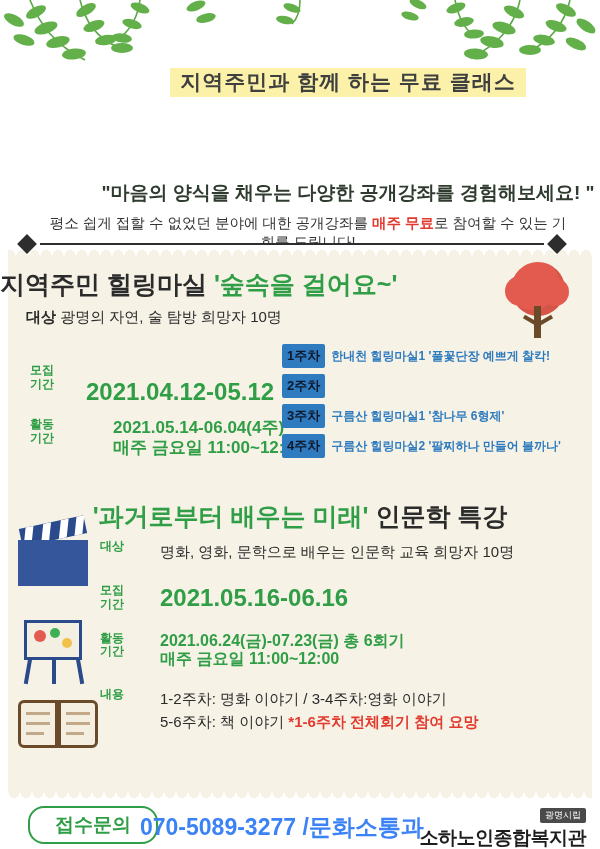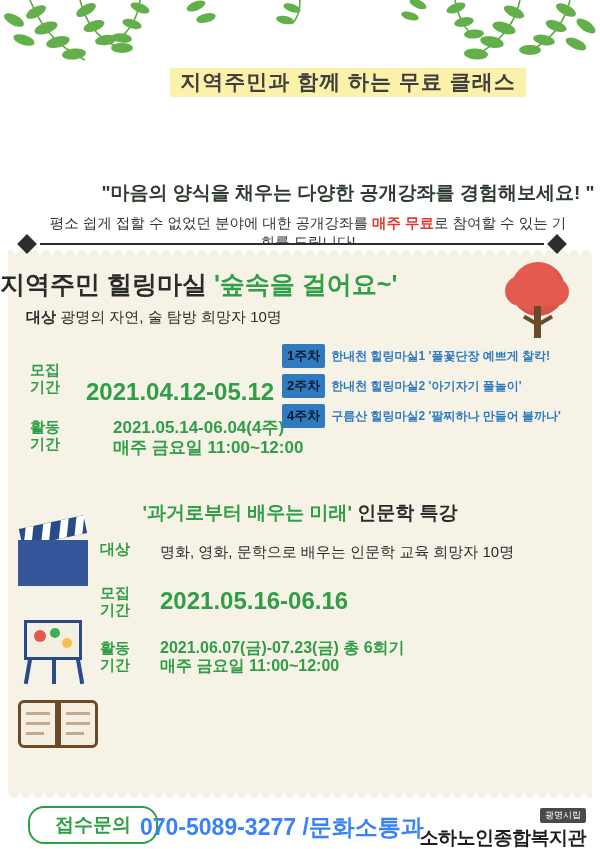--- a/index.html
+++ b/index.html
@@ -99,21 +99,21 @@
   }
   .s1-title .hl { color: #2f9e46; }
 
   .s1-target {
     position: absolute; left: 26px; top: 308px;
     font-size: 15px; color: #2b2b2b;
   }
   .s1-target b { font-weight: bold; }
 
   .lbl-green {
-    color: #2f9e46; font-weight: bold; font-size: 15px;
+    color: #2f9e46; font-weight: bold; font-size: 12px;
     line-height: 1.15;
   }
   .val-green {
     color: #2f9e46; font-weight: bold; font-size: 19px;
     line-height: 1.15;
   }
 
   .s1-reg {
     position: absolute; left: 30px; top: 350px;
     display: flex; align-items: center; gap: 12px;
@@ -164,21 +164,21 @@
     background: #6b4a2a;
   }
   .tree .br {
     position: absolute; background: #6b4a2a; height: 4px;
   }
 
   
   .s2-title {
     position: absolute; left: 0; top: 500px; width: 600px;
     text-align: center;
-    font-size: 19px; font-weight: bold; color: #2b2b2b;
+    font-size: 25px; font-weight: bold; color: #2b2b2b;
     white-space: nowrap;
   }
   .s2-title .hl { color: #2f9e46; }
 
   .s2-rows { position: absolute; left: 100px; top: 540px; width: 480px; }
   .s2-row { display: flex; align-items: flex-start; gap: 14px; }
   .s2-row .k { width: 46px; }
   .s2-row .v { }
   .s2-row.target { margin-bottom: 22px; }
   .s2-row.target .v { font-size: 15px; color: #2b2b2b; font-weight: normal; padding-top: 3px; }
@@ -353,21 +353,24 @@
   </div>
 </div>
 
 <div class="weeks">
   <div class="week">
     <span class="tag">1주차</span>
     <span class="txt">한내천 힐링마실1 '풀꽃단장 예쁘게 찰칵!</span>
   </div>
   <div class="week">
     <span class="tag">2주차</span>
-    <span class="txt">한내천 힐링마실2 '아기자기 풀놀이'</span>
+  </div>
+  <div class="week">
+    <span class="tag">3주차</span>
+    <span class="txt">구름산 힐링마실1 '참나무 6형제'</span>
   </div>
   <div class="week">
     <span class="tag">4주차</span>
     <span class="txt">구름산 힐링마실2 '팔찌하나 만들어 볼까나'</span>
   </div>
 </div>
 
 <div class="divider">
   <div class="dia l"></div>
   <div class="line"></div>
@@ -422,25 +425,32 @@
     </div>
     <div class="v val-green" style="font-size:24px;">2021.05.16-06.16</div>
   </div>
 
   <div class="s2-row act">
     <div class="k lbl-green">
       <div>활동</div>
       <div>기간</div>
     </div>
     <div class="v val-green">
-      <div>2021.06.07(금)-07.23(금) 총 6회기</div>
+      <div>2021.06.24(금)-07.23(금) 총 6회기</div>
       <div>매주 금요일 11:00~12:00</div>
     </div>
   </div>
 
+  <div class="s2-row cont">
+    <div class="k lbl-green">내용</div>
+    <div class="v">
+      <div>1-2주차: 명화 이야기 / 3-4주차:영화 이야기</div>
+      <div><span>5-6주차: 책 이야기 </span><span class="hl">*1-6주차 전체회기 참여 요망</span></div>
+    </div>
+  </div>
 </div>
 
 <div class="foot">
   <div class="foot-badge">접수문의</div>
   <div class="foot-phone">070-5089-3277 /문화소통과</div>
   <div class="foot-org">
     <span class="small">광명시립</span>
     <span class="big">소하노인종합복지관</span>
   </div>
 </div>

